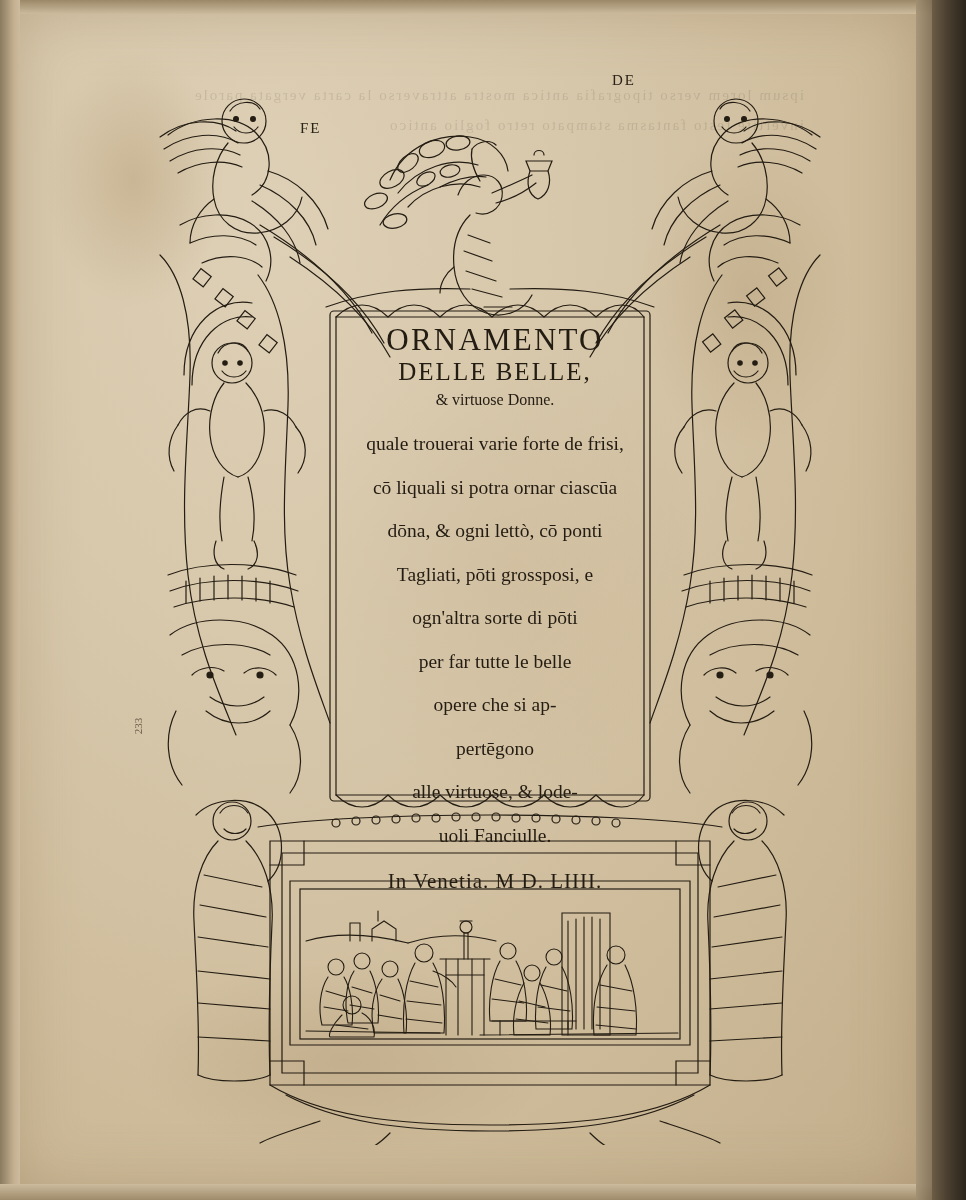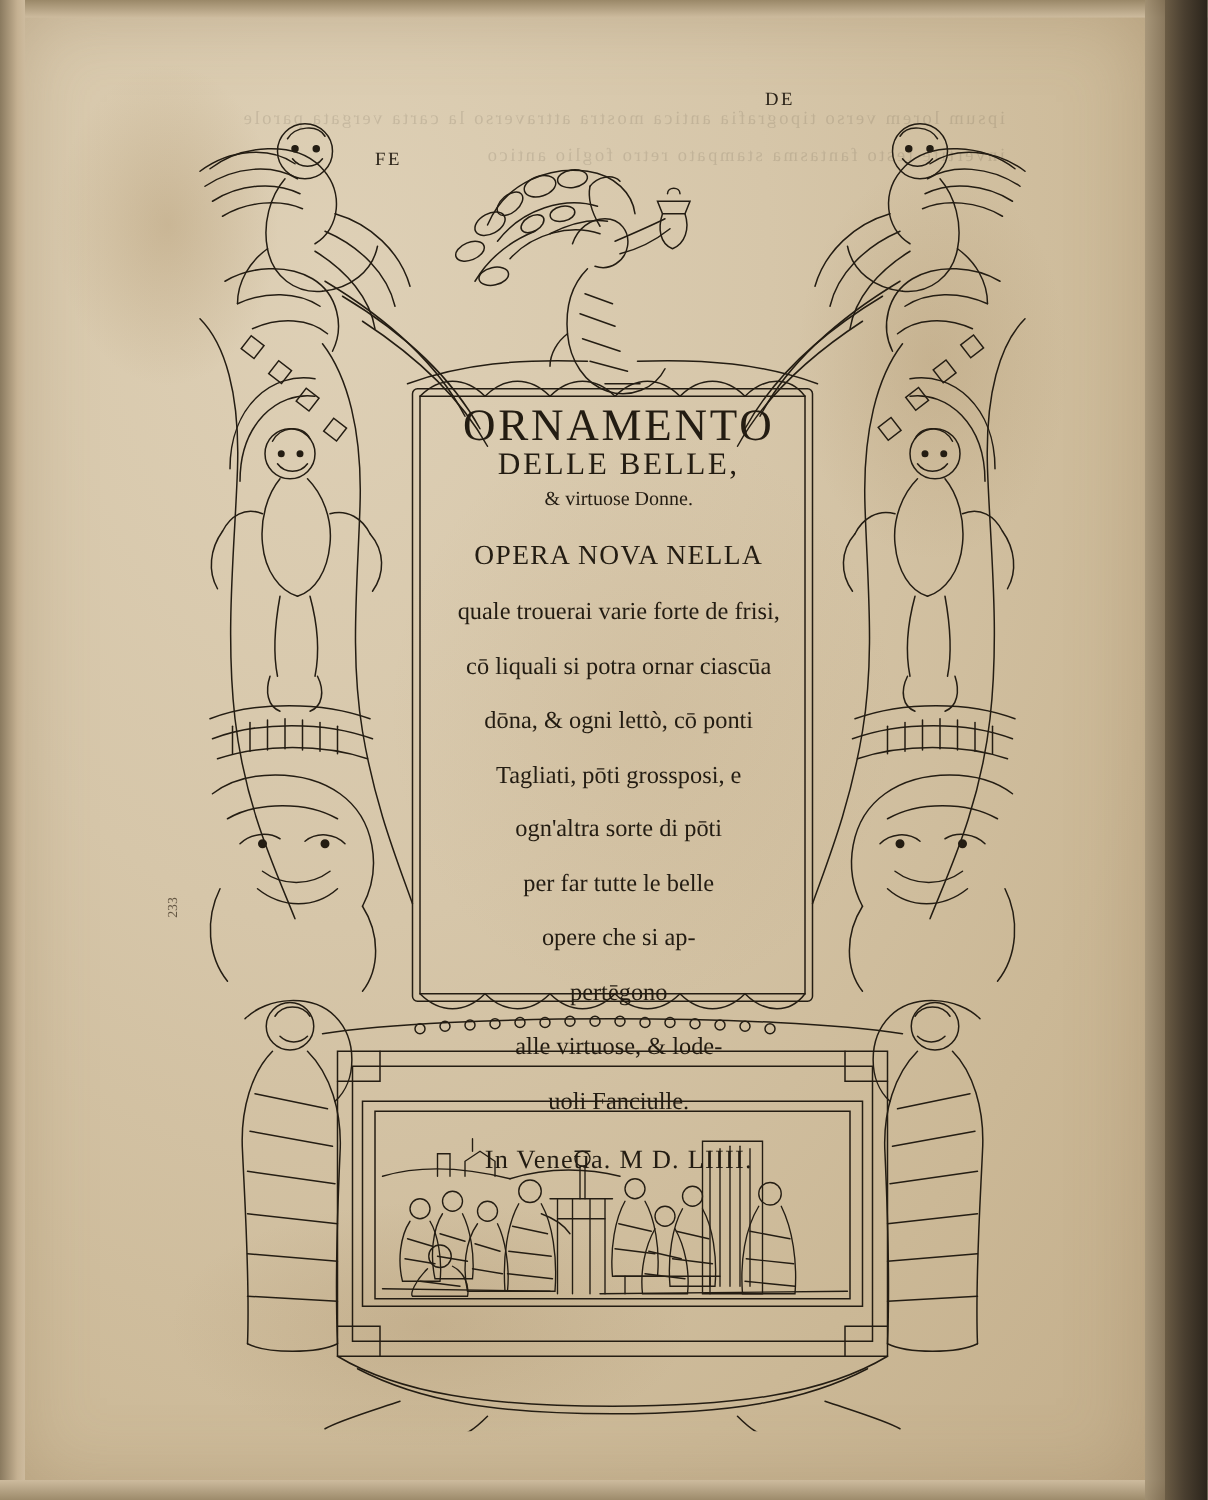--- a/index.html
+++ b/index.html
@@ -120,21 +120,21 @@
     left: 330px;
     top: 305px;
     width: 330px;
     height: 490px;
     color: #231c12;
     text-align: center;
     font-family: "Liberation Serif", serif;
   }
   .ln { display: block; }
   .title1 {
-    font-size: 36px;
+    font-size: 31px;
     letter-spacing: 2.2px;
     margin-top: 18px;
     line-height: 34px;
   }
   .title2 {
     font-size: 25px;
     letter-spacing: 2px;
     line-height: 30px;
   }
   .title3 {
@@ -556,21 +556,20 @@
         </g>
 
       </g>
     </svg>
   </div>
 
   <div class="textpanel">
     <span class="ln title1">ORNAMENTO</span>
     <span class="ln title2">DELLE BELLE,</span>
     <span class="ln title3">&amp; virtuose Donne.</span>
-    <span class="ln title4">OPERA NOVA NELLA</span>
 
     <span class="ln body-ln">quale trouerai varie forte de frisi,</span>
     <span class="ln body-ln">cō liquali si potra ornar ciascūa</span>
     <span class="ln body-ln">dōna, &amp; ogni lettò, cō ponti</span>
     <span class="ln body-ln">Tagliati, pōti grossposi, e</span>
     <span class="ln body-ln">ogn'altra sorte di pōti</span>
     <span class="ln body-ln">per far tutte le belle</span>
     <span class="ln body-ln">opere che si ap-</span>
     <span class="ln body-ln">pertēgono</span>
     <span class="ln body-ln">alle virtuose, &amp; lode-</span>

